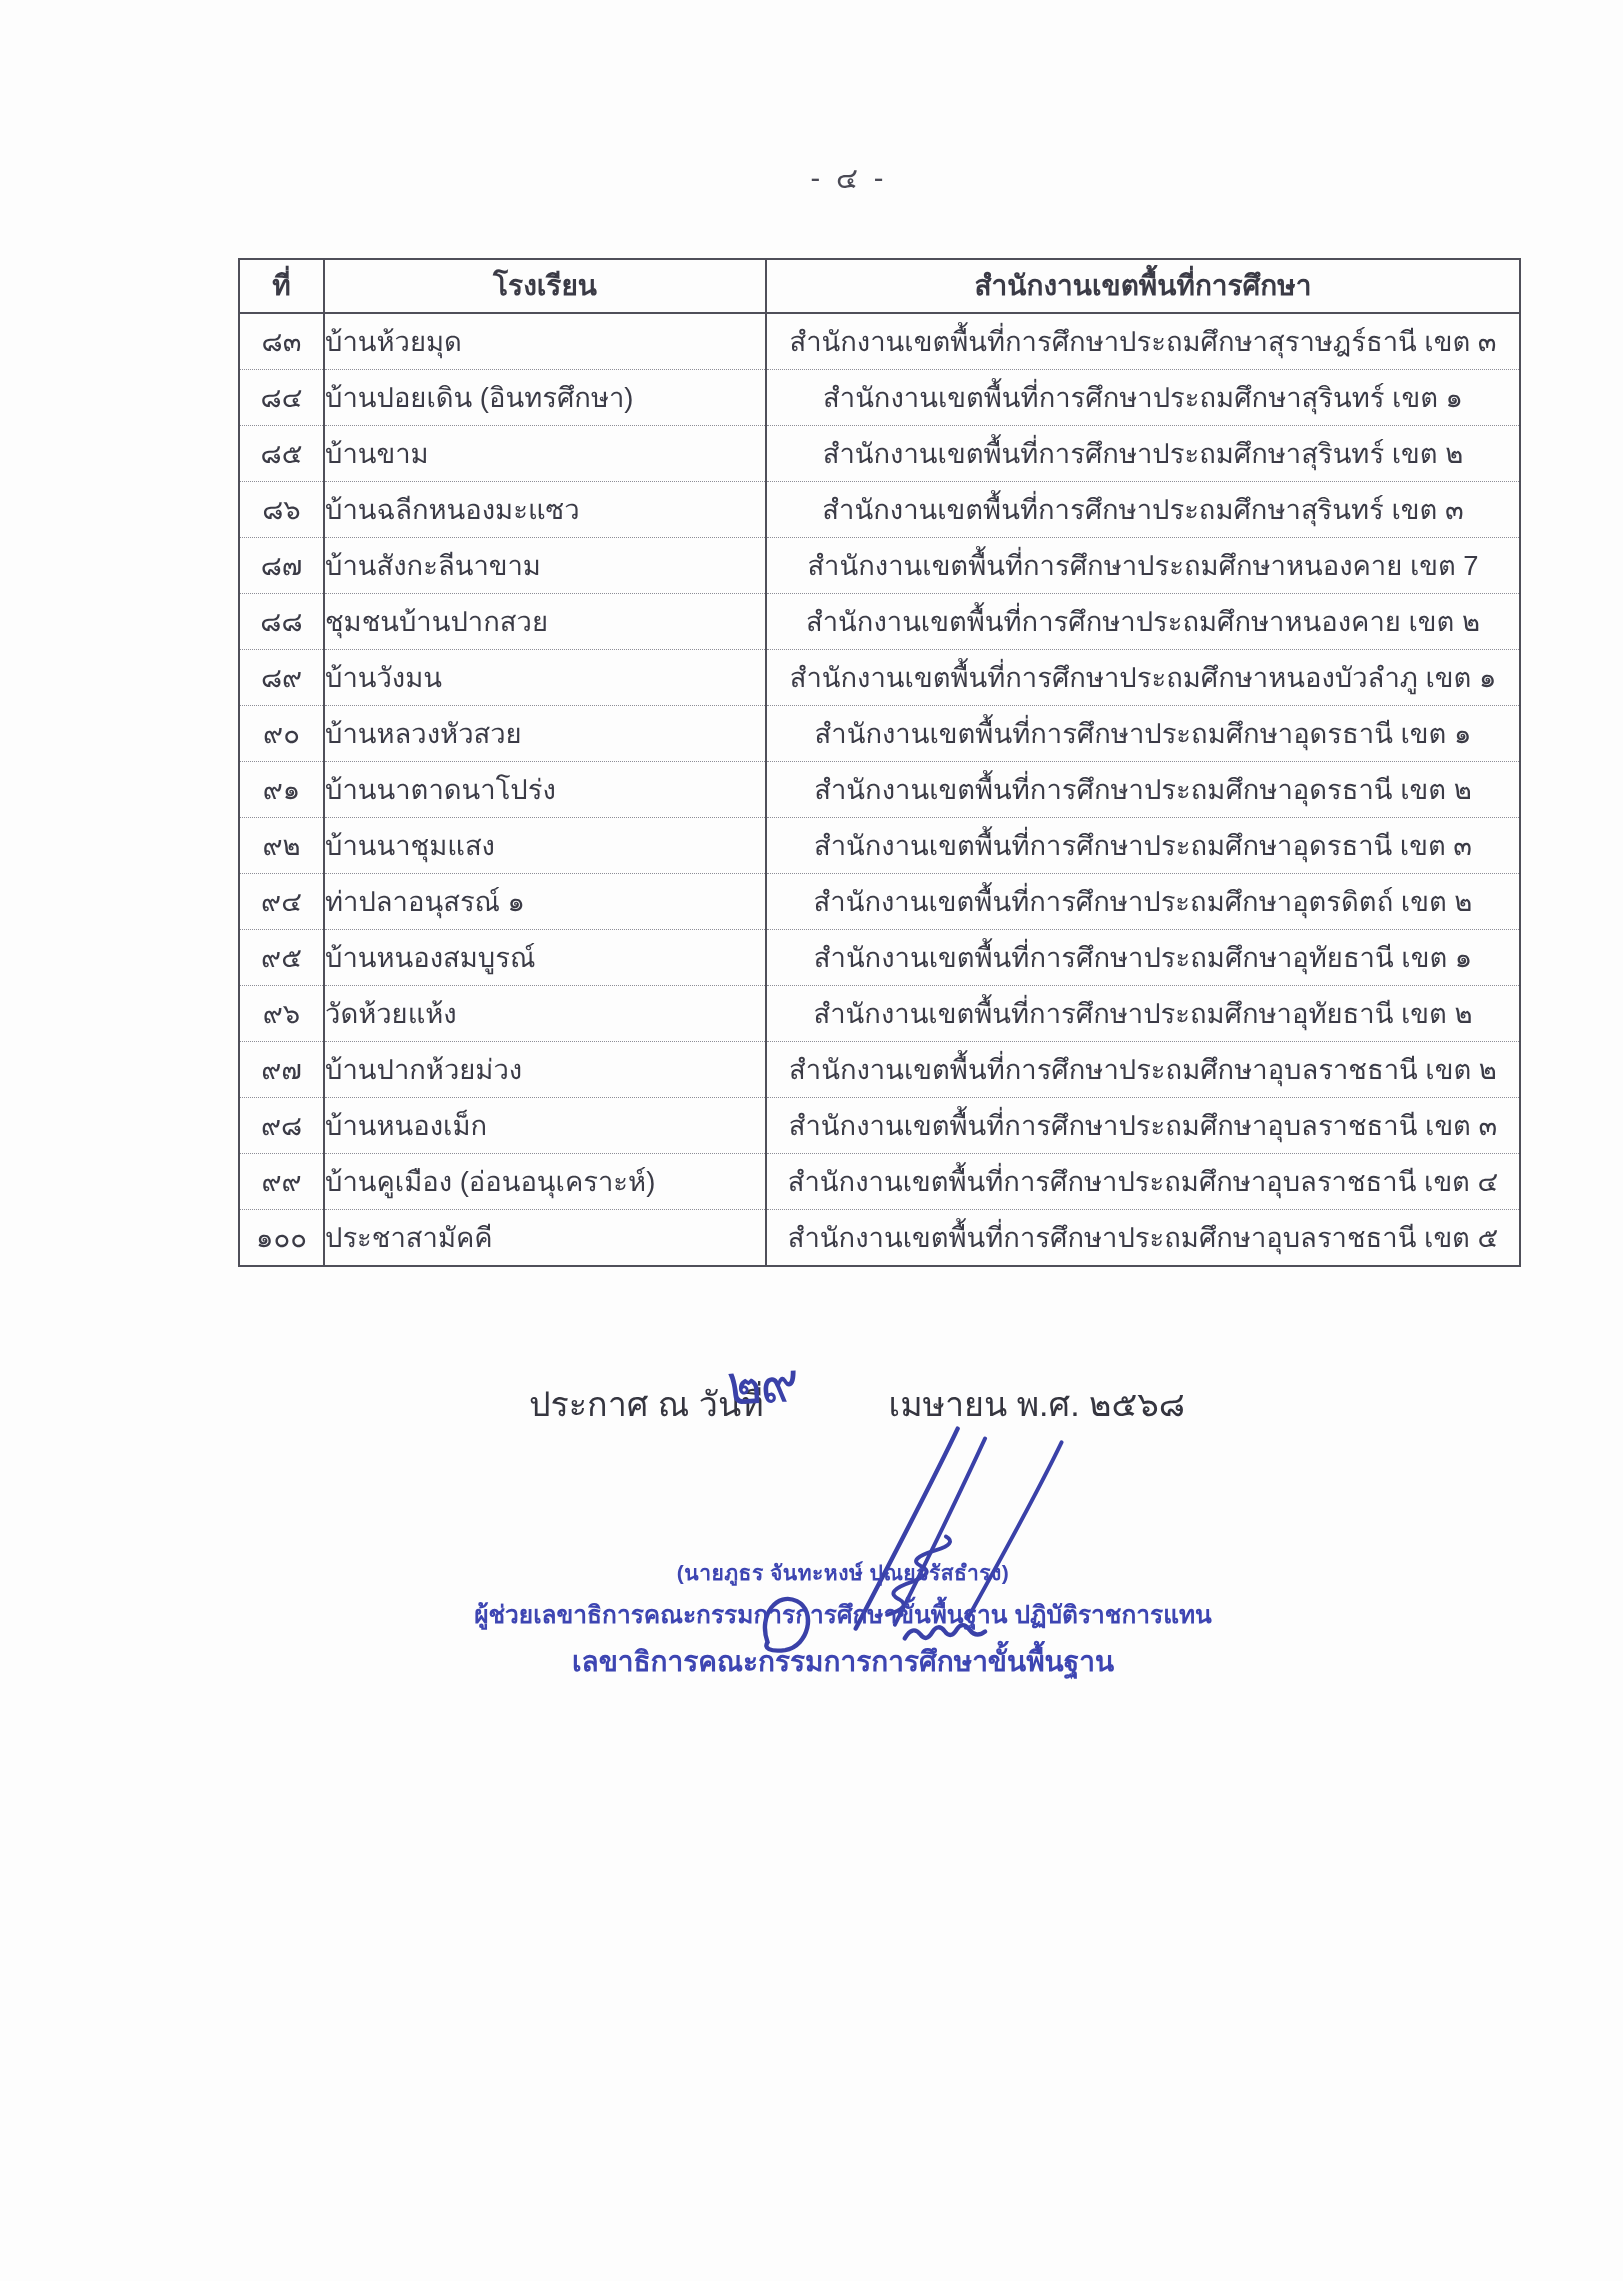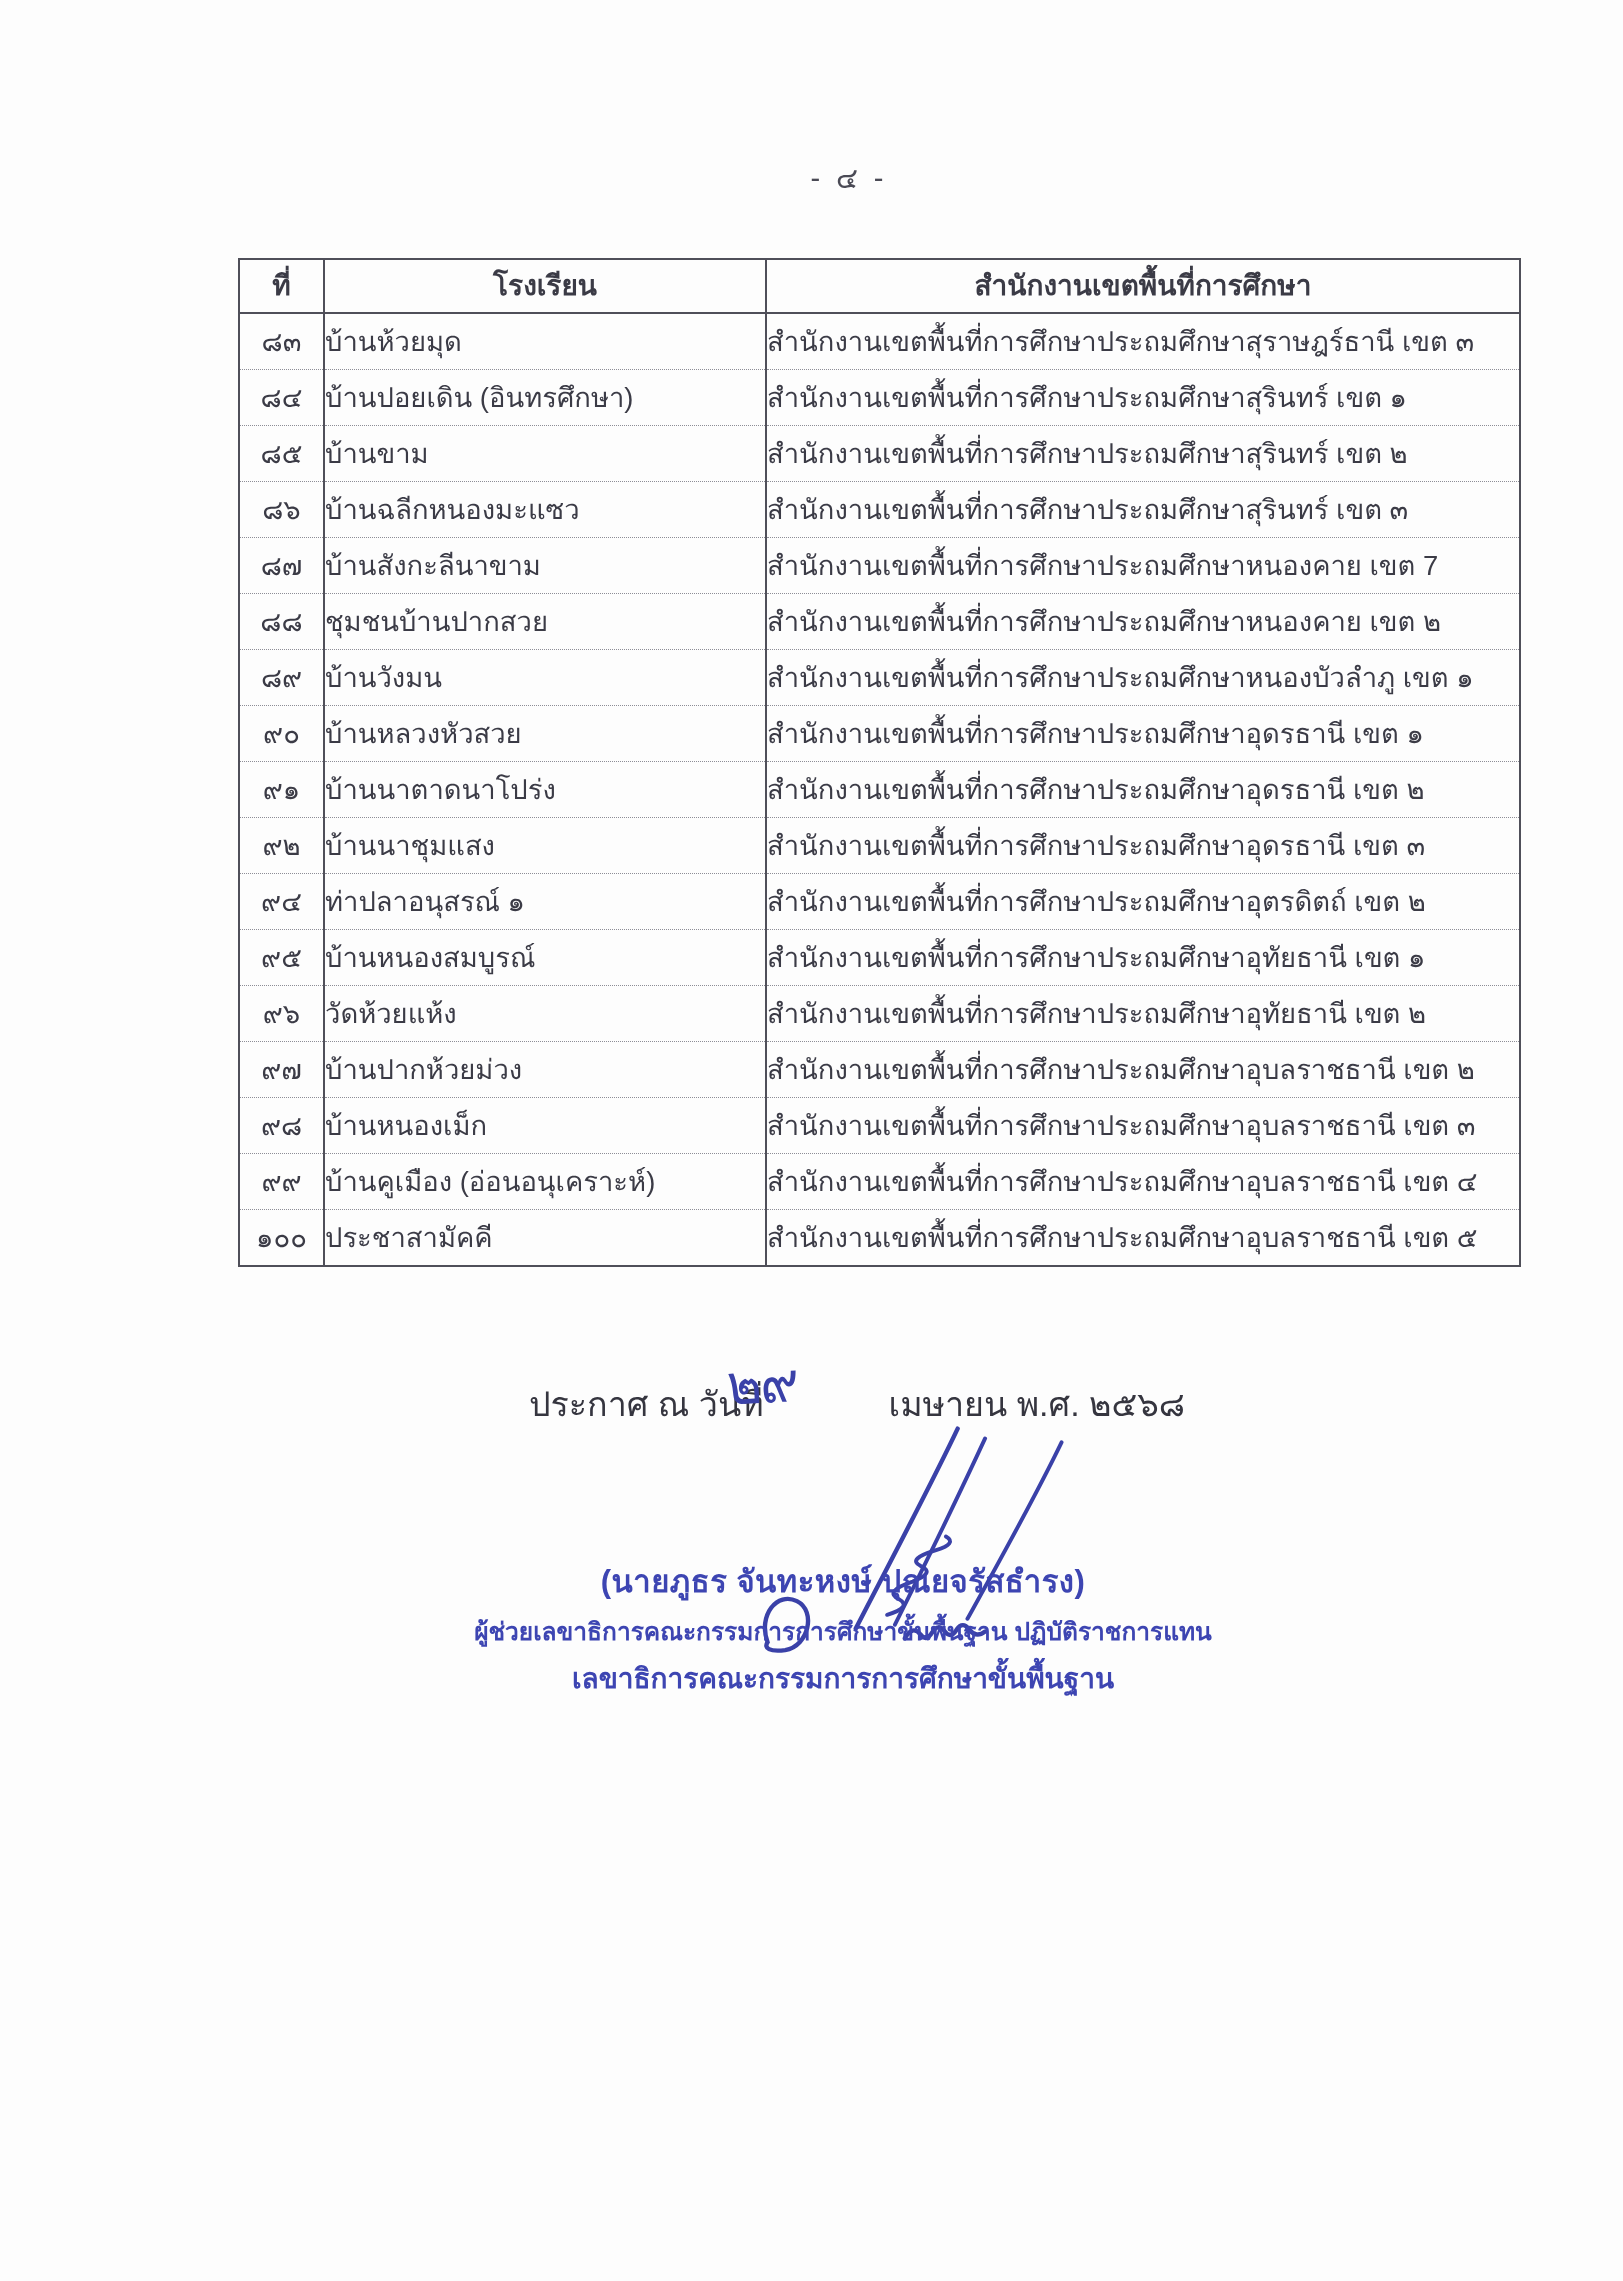--- a/index.html
+++ b/index.html
@@ -52,21 +52,21 @@
     height:52px;
     font-weight:bold;
     font-size:28px;
     text-align:center;
     border-bottom:2px solid var(--border-dark);
     border-top:2px solid var(--border-dark);
   }
   table.schools tbody td{height:55px;}
   td.col-no{text-align:center;}
   td.col-school{text-align:left;padding-left:12.7px;}
-  td.col-office{text-align:left;padding-left:9.8px;}
+  td.col-office{text-align:center;padding-left:9.8px;}
   .issue-line{
     position:absolute;left:529px;top:1377px;
     font-size:34px;color:#35353f;
     white-space:nowrap;
   }
   .issue-line .day-gap{display:inline-block;width:125px;}
   .handwritten-day{
     position:absolute;left:727px;top:1341px;
     font-size:53px;
     color:var(--ink-blue);
@@ -76,21 +76,21 @@
   }
   .signature-svg{
     position:absolute;left:740px;top:1411px;
   }
   .stamp-block{
     position:absolute;left:392px;top:1556px;width:902px;
     text-align:center;
     color:var(--stamp-blue);
     font-weight:bold;
   }
-  .stamp-name{font-size:31px;margin:0 0 5.9px 0;letter-spacing:0.5px;}
+  .stamp-name{font-size:21px;margin:0 0 5.9px 0;letter-spacing:0.5px;}
   .stamp-title1{font-size:24.5px;margin:0 0 4.9px 0;}
   .stamp-title2{font-size:28px;margin:0;}
 </style>
 </head>
 <body>
 
 <div class="page">
 
   <div class="page-number">- ๔ -</div>
 

